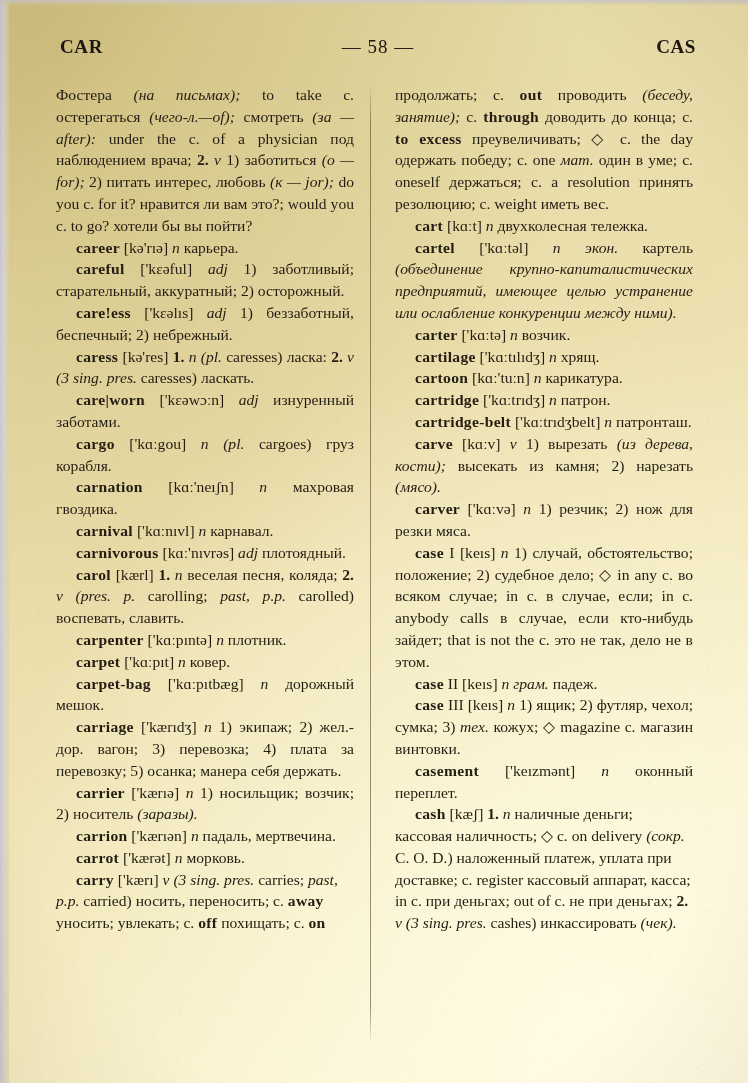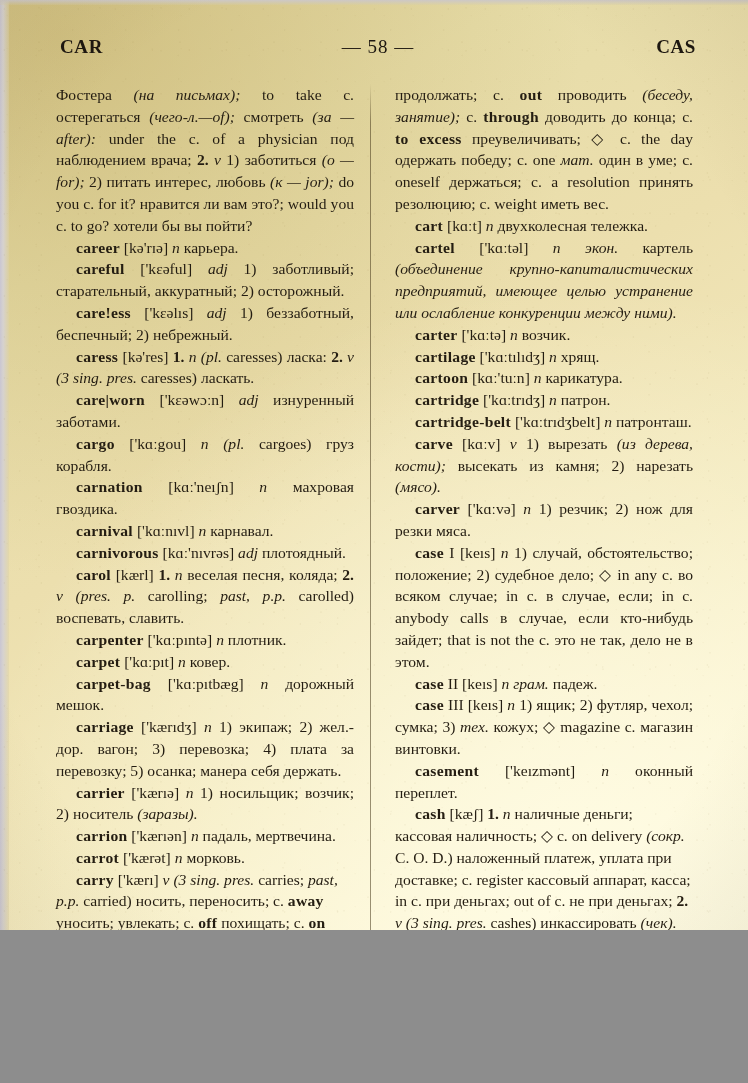--- a/index.html
+++ b/index.html
@@ -4,21 +4,21 @@
 <title>Dictionary page scan</title>
 <style>
   html, body {
     margin: 0;
     padding: 0;
     background: #8d8d8d;
   }
   #page {
     position: relative;
     width: 748px;
-    height: 930px;
+    height: 1083px;
     overflow: hidden;
     background:
       radial-gradient(ellipse 150% 120% at 78% 96%, rgba(255,252,228,0.95) 0%, rgba(255,250,218,0.0) 55%),
       radial-gradient(ellipse 120% 100% at 8% 4%, rgba(196,176,106,0.55) 0%, rgba(196,176,106,0.0) 58%),
       linear-gradient(150deg, #ddd09a 0%, #e6dca8 22%, #ecdfae 45%, #f3e9bd 68%, #fbf4d2 88%, #fdf9e0 100%);
     font-family: "Liberation Serif", "DejaVu Serif", serif;
     color: #241d12;
   }
   
   .edge-left {

